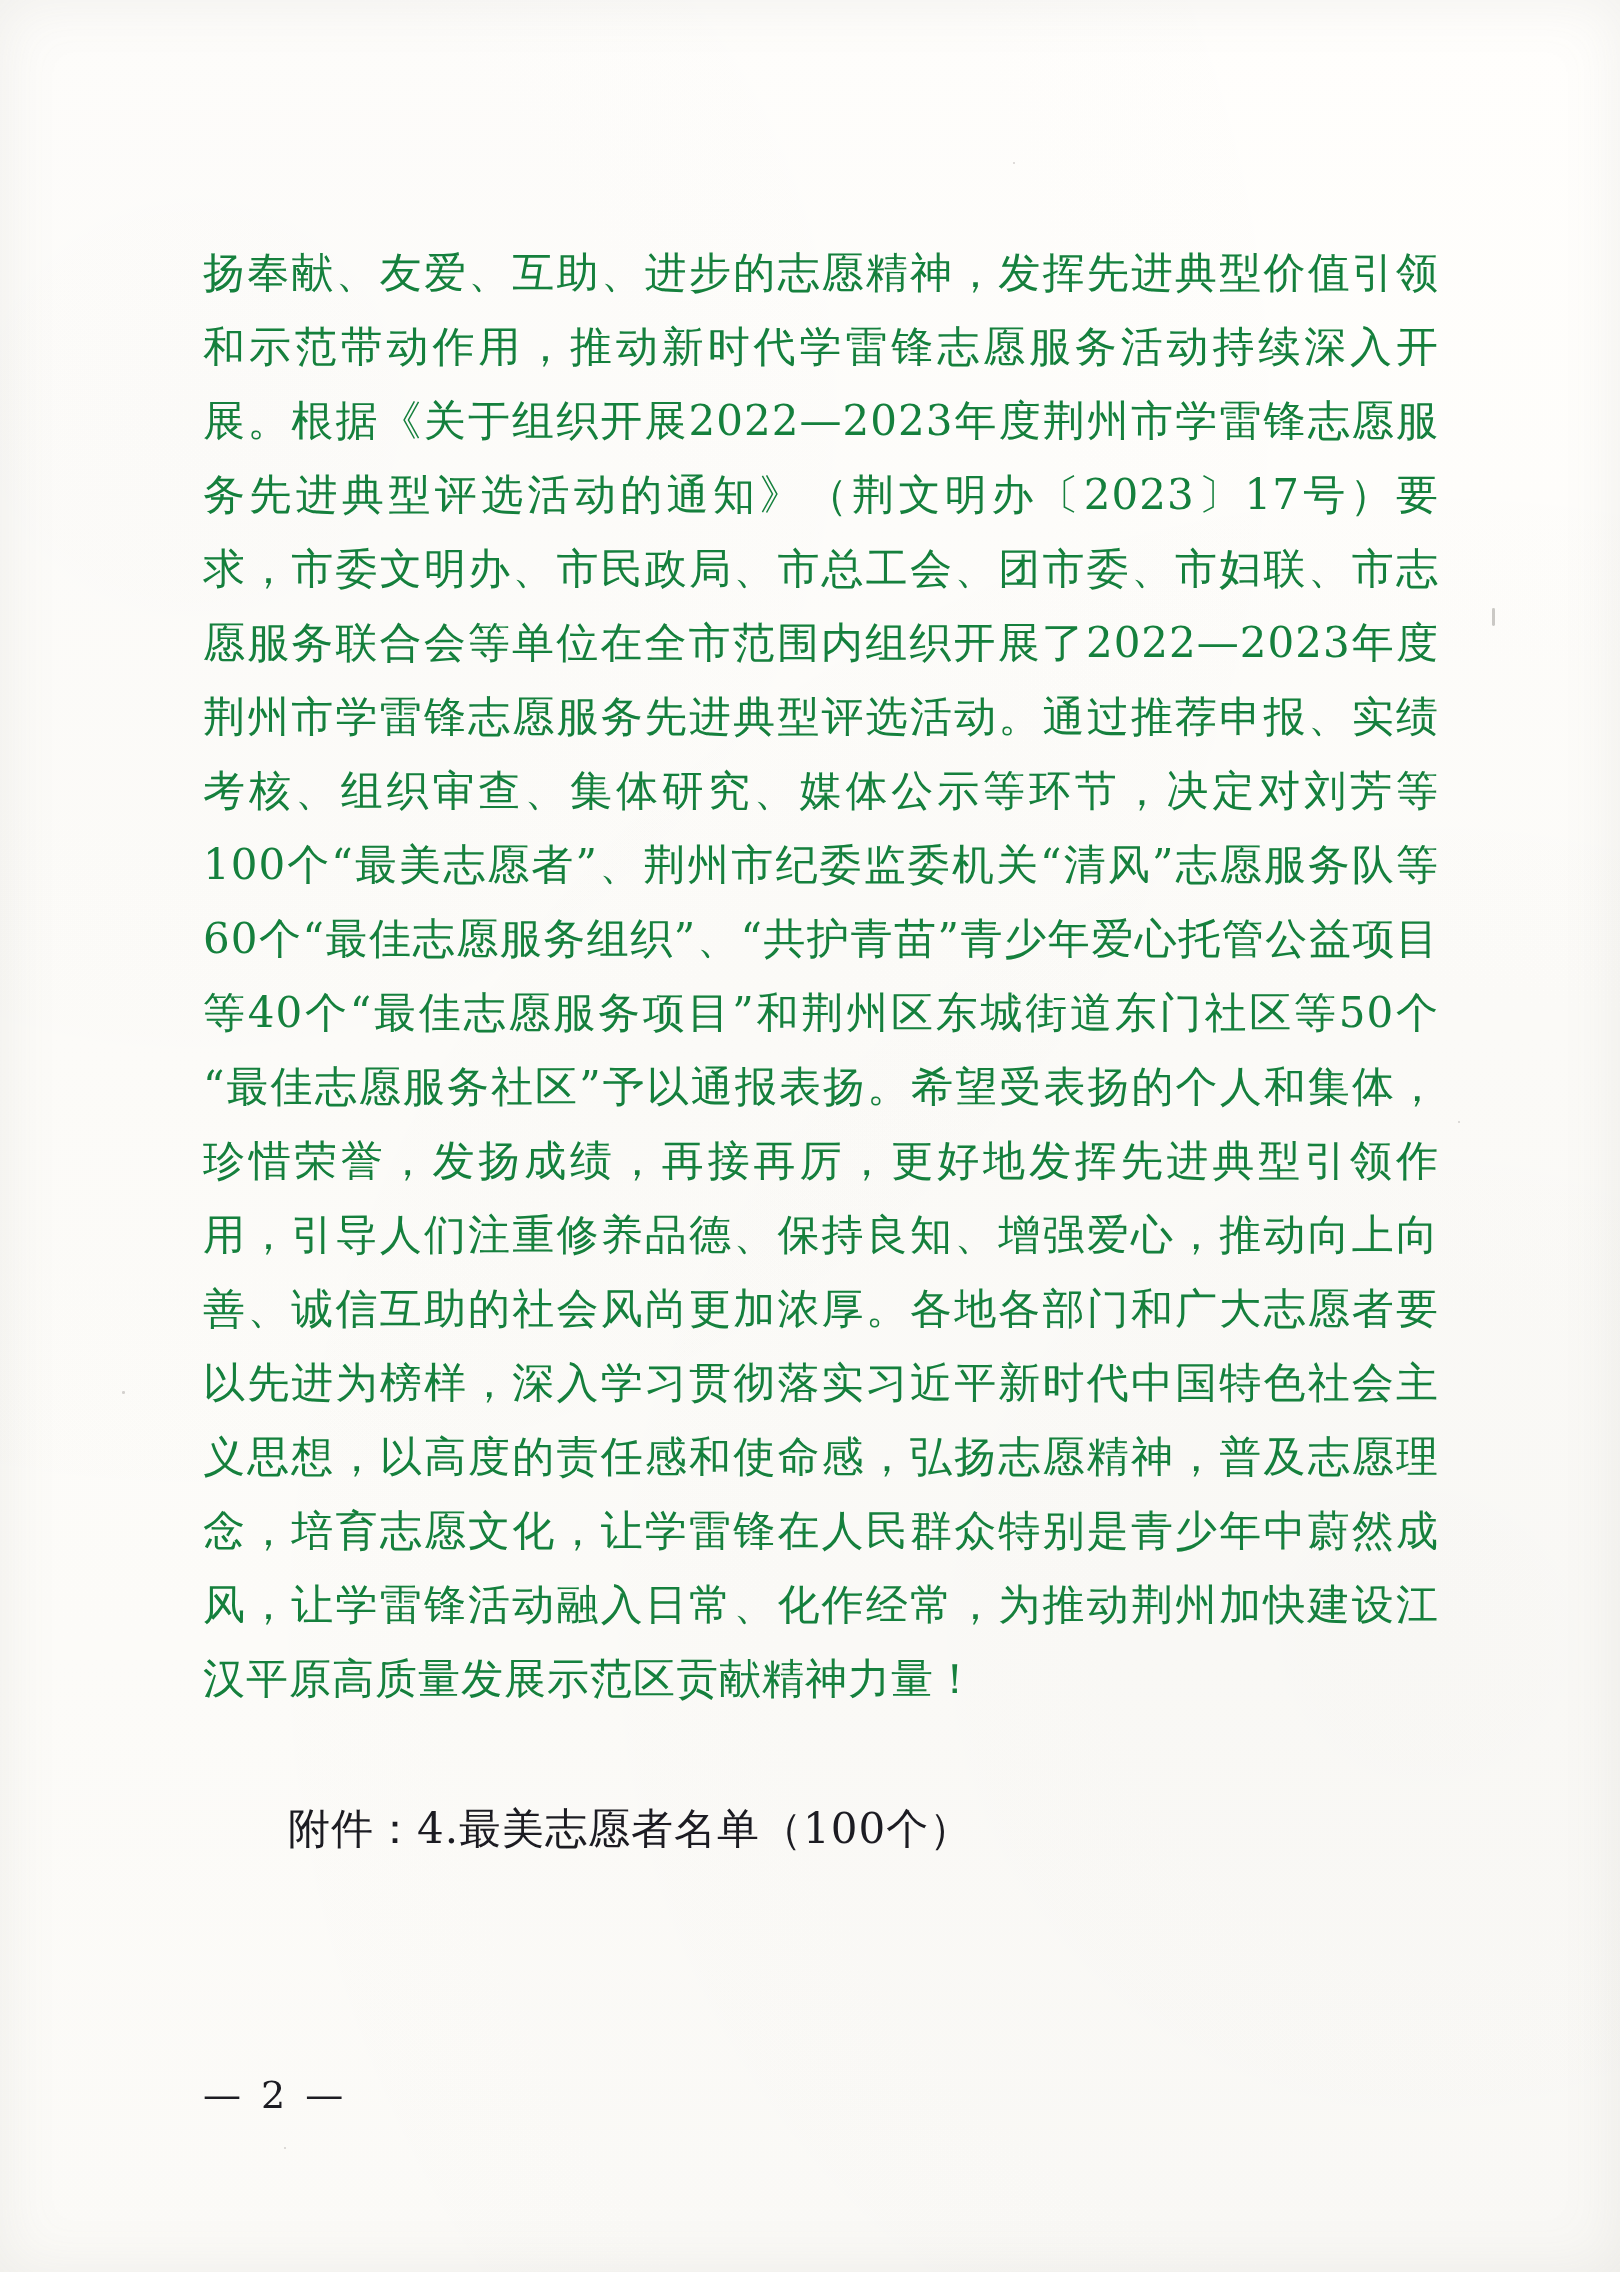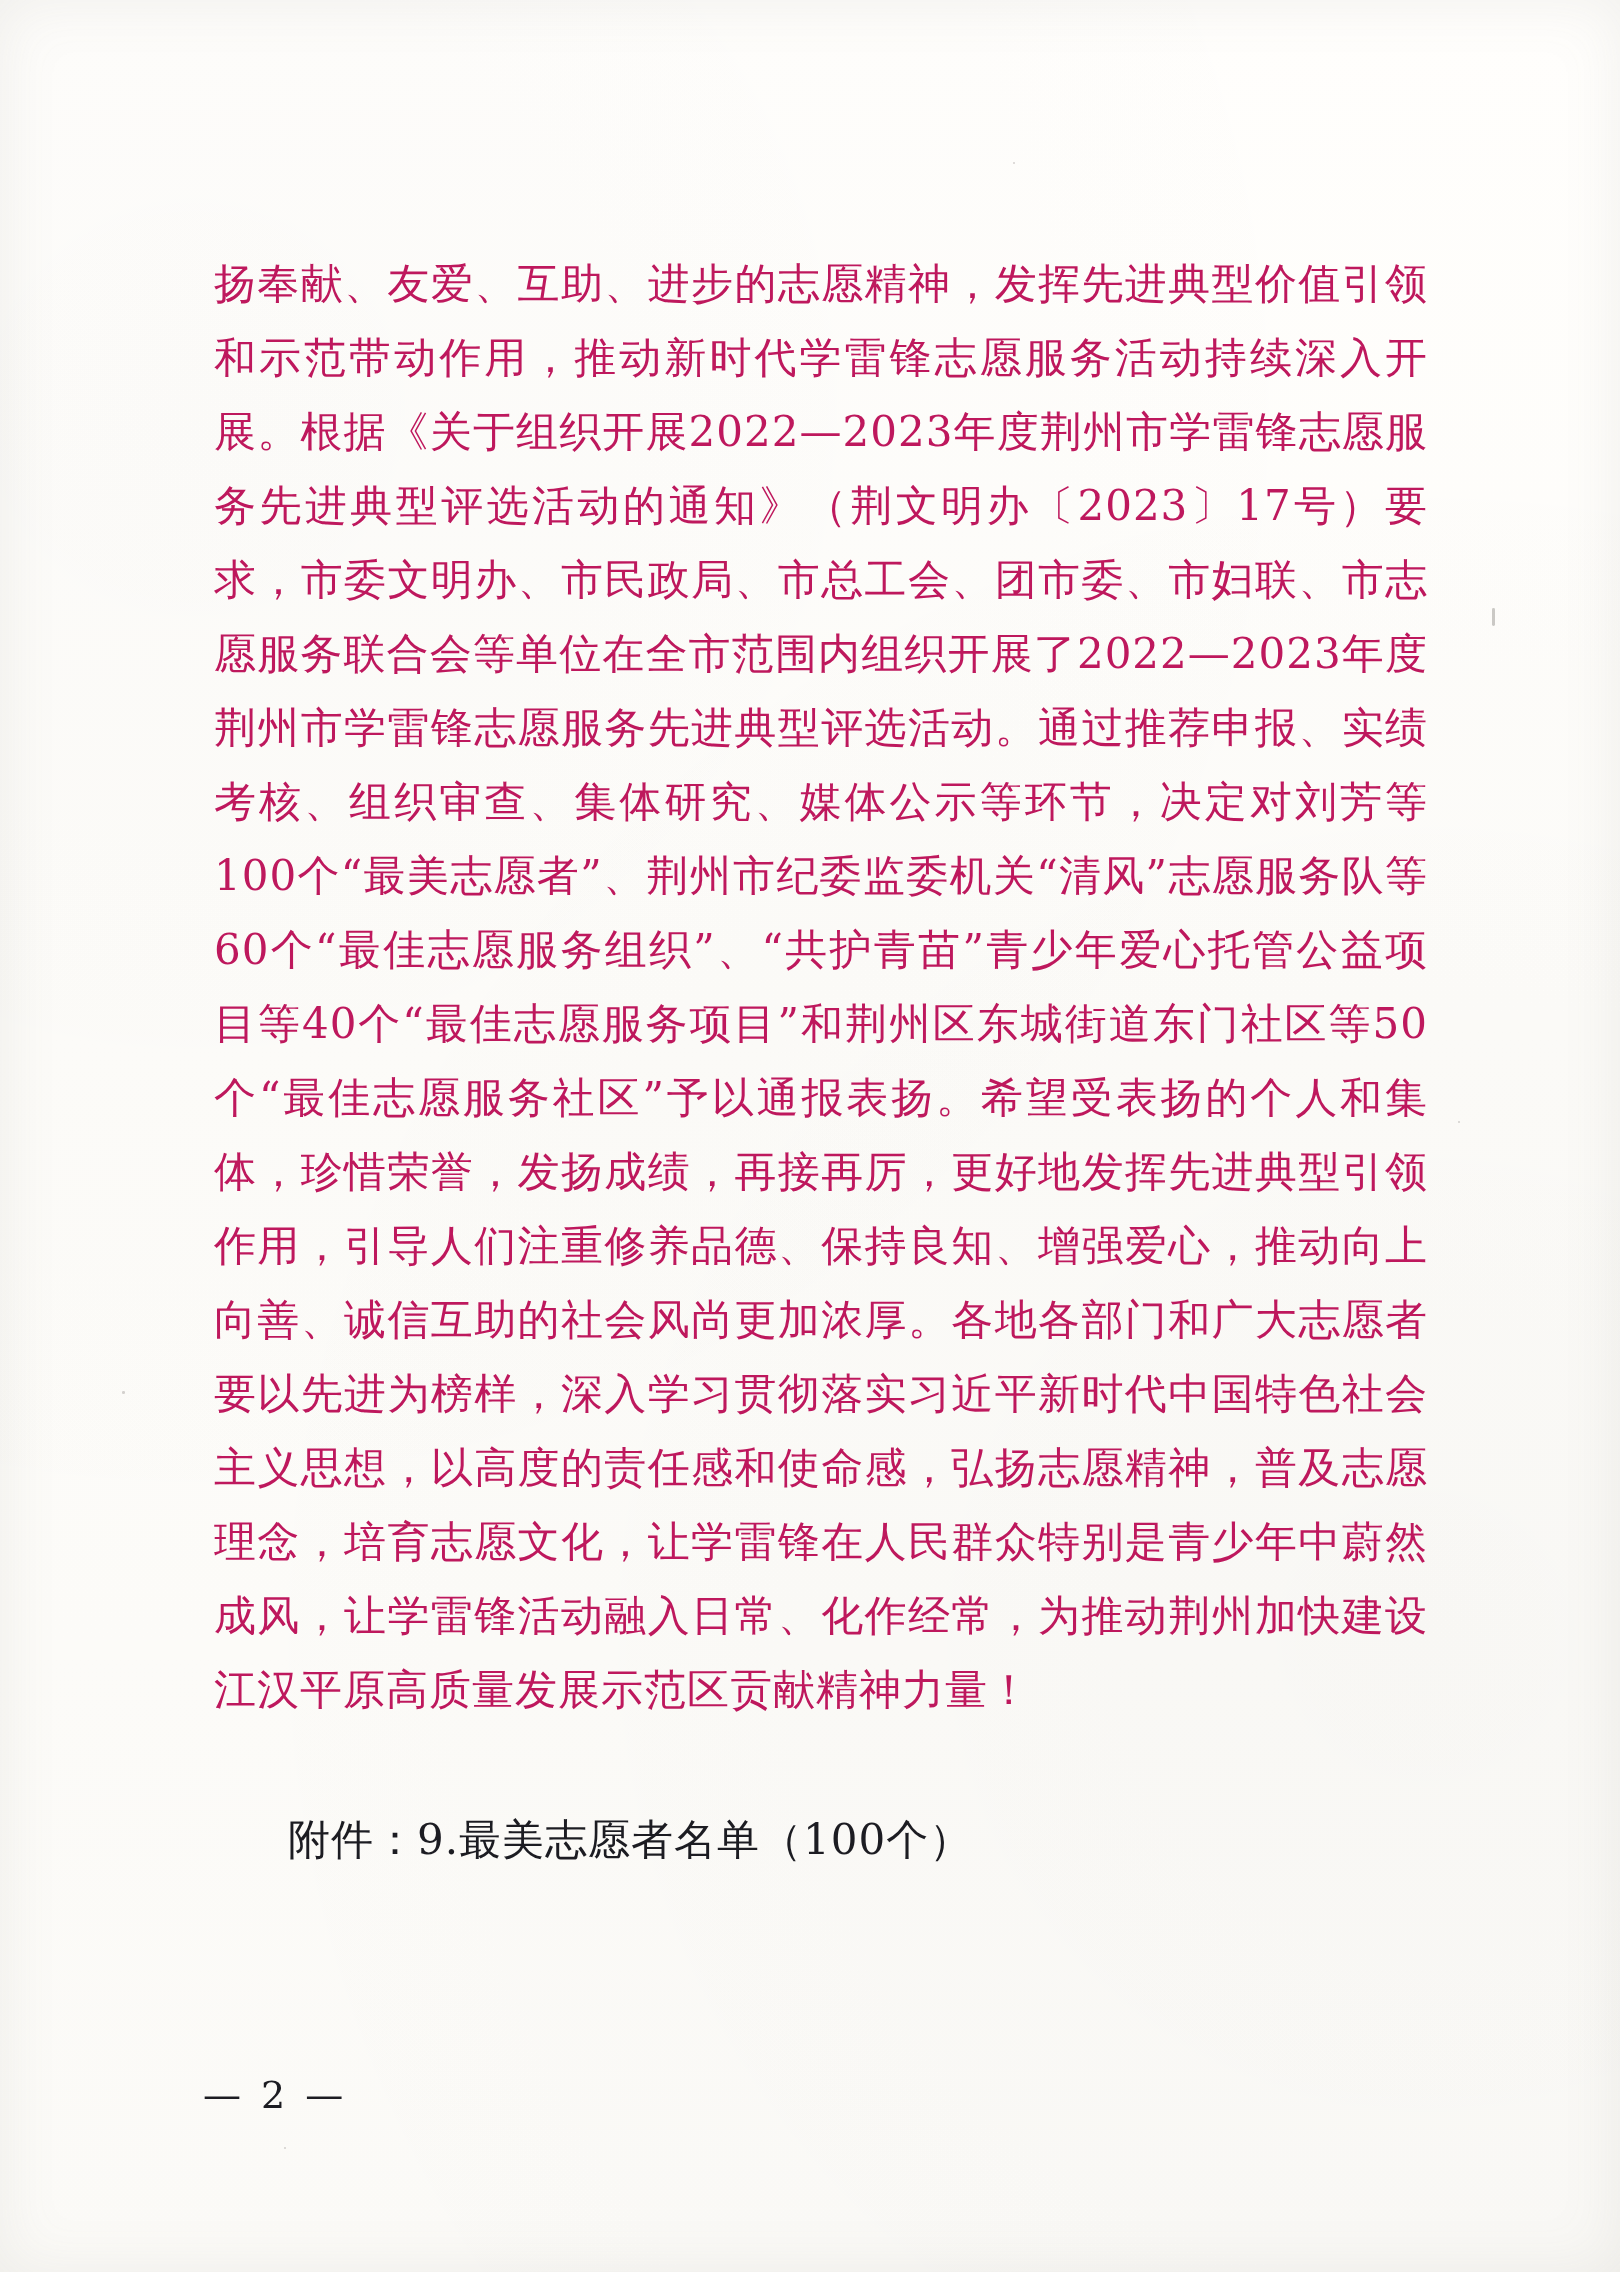--- a/index.html
+++ b/index.html
@@ -37,25 +37,25 @@
   .content {
     position: absolute;
     left: 203px;
     top: 236px;
     width: 1236px;
   }
   .body-text {
     font-family: "DejaVu Serif", serif;
     font-size: 42px;
     line-height: 74px;
-    color: #be185d;
+    color: #15803d;
     text-align: justify;
     text-justify: inter-ideograph;
     letter-spacing: 1px;
-    margin: 11px;
+    margin: 0;
     font-weight: 400;
   }
   .attachment-line {
     font-family: "DejaVu Serif", serif;
     font-size: 42px;
     line-height: 74px;
     color: #1c1c22;
     letter-spacing: 1px;
     margin: 0;
     padding-left: 85px;
@@ -95,19 +95,19 @@
   <span class="speck s1"></span>
   <span class="speck s2"></span>
   <span class="speck s3"></span>
   <span class="speck s4"></span>
   <span class="speck s5"></span>
 
   <div class="content">
     <p class="body-text">扬奉献、友爱、互助、进步的志愿精神，发挥先进典型价值引领和示范带动作用，推动新时代学雷锋志愿服务活动持续深入开展。根据《关于组织开展2022—2023年度荆州市学雷锋志愿服务先进典型评选活动的通知》（荆文明办〔2023〕17号）要求，市委文明办、市民政局、市总工会、团市委、市妇联、市志愿服务联合会等单位在全市范围内组织开展了2022—2023年度荆州市学雷锋志愿服务先进典型评选活动。通过推荐申报、实绩考核、组织审查、集体研究、媒体公示等环节，决定对刘芳等100个“最美志愿者”、荆州市纪委监委机关“清风”志愿服务队等60个“最佳志愿服务组织”、“共护青苗”青少年爱心托管公益项目等40个“最佳志愿服务项目”和荆州区东城街道东门社区等50个“最佳志愿服务社区”予以通报表扬。希望受表扬的个人和集体，珍惜荣誉，发扬成绩，再接再厉，更好地发挥先进典型引领作用，引导人们注重修养品德、保持良知、增强爱心，推动向上向善、诚信互助的社会风尚更加浓厚。各地各部门和广大志愿者要以先进为榜样，深入学习贯彻落实习近平新时代中国特色社会主义思想，以高度的责任感和使命感，弘扬志愿精神，普及志愿理念，培育志愿文化，让学雷锋在人民群众特别是青少年中蔚然成风，让学雷锋活动融入日常、化作经常，为推动荆州加快建设江汉平原高质量发展示范区贡献精神力量！</p>
 
     <div class="attachment-block">
-      <p class="attachment-line">附件：9.最美志愿者名单（100个）</p>
+      <p class="attachment-line">附件：4.最美志愿者名单（100个）</p>
     </div>
   </div>
 
   <div class="page-number">— 2 —</div>
 </div>
 
 
 </body></html>

